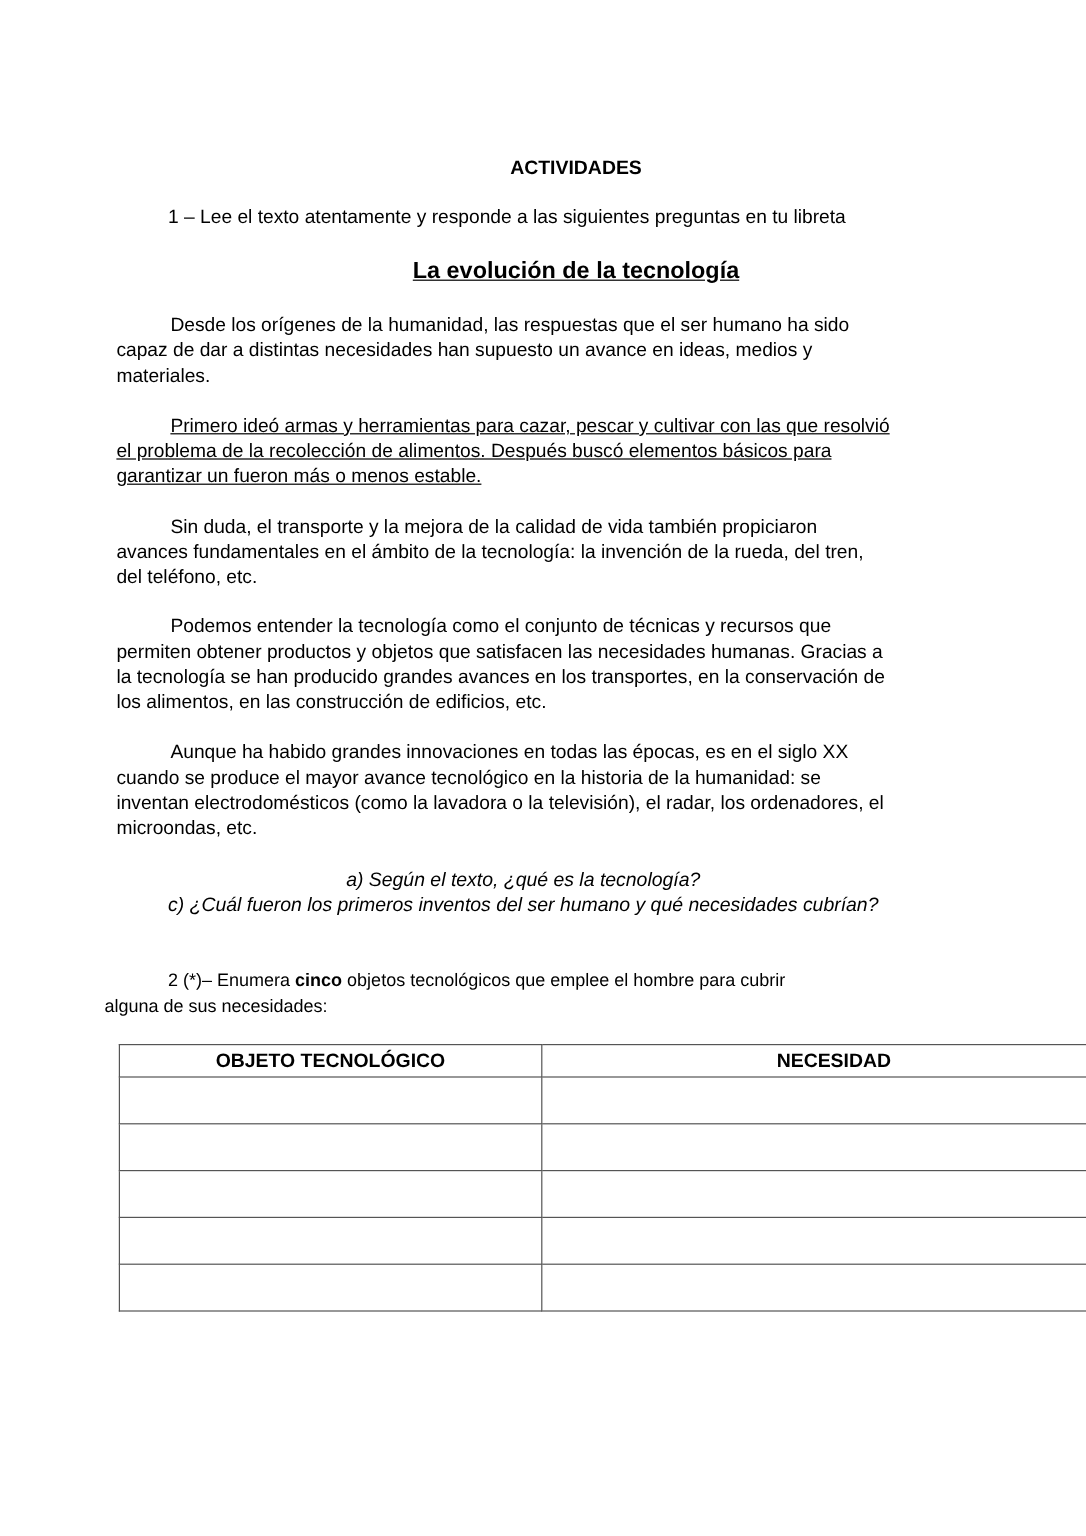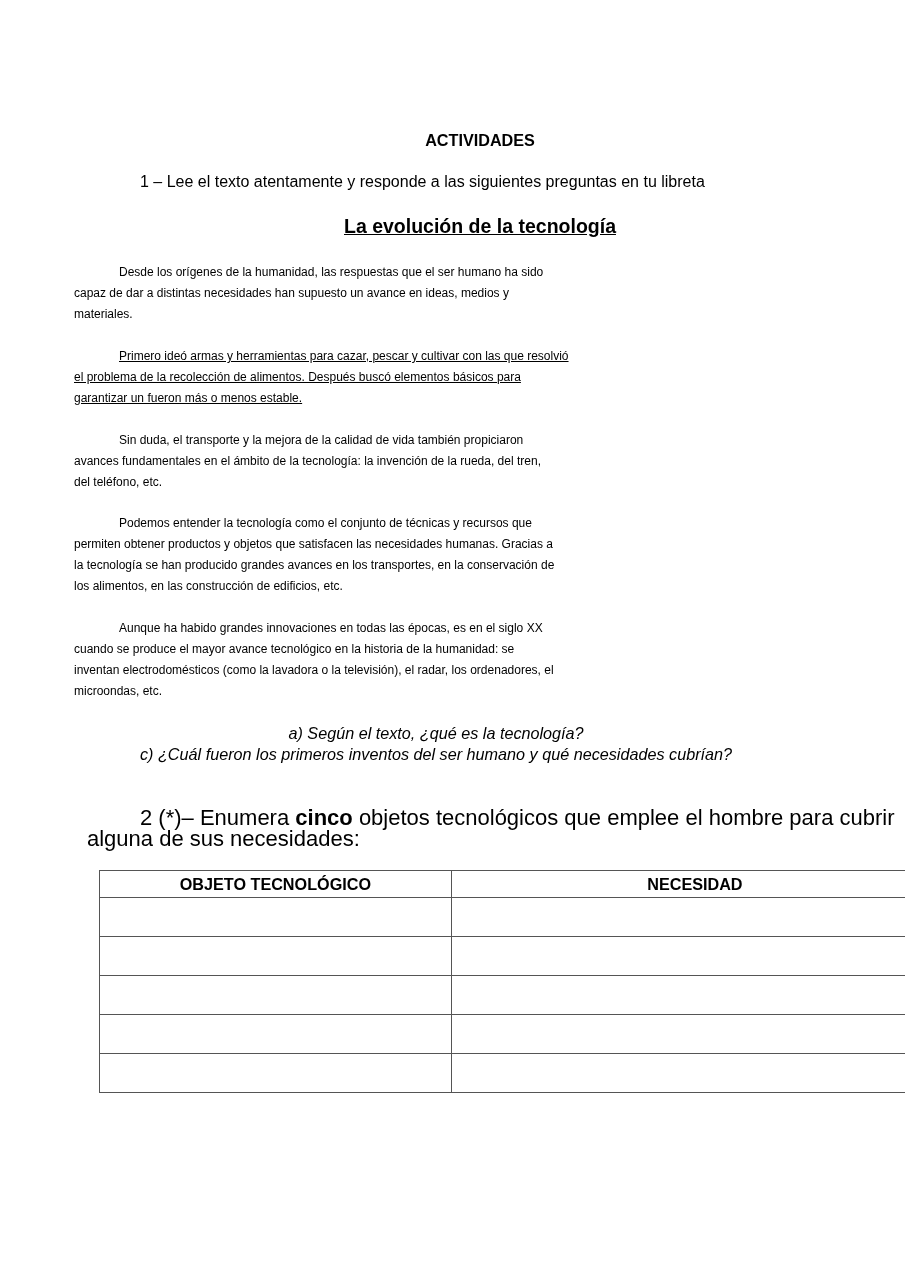--- a/index.html
+++ b/index.html
@@ -37,43 +37,43 @@
     .doc-title {
       left: 0; width: 960px; top: 214px;
       text-align: center;
       font-weight: bold;
       font-size: 19.5px;
       line-height: 24px;
       text-decoration: underline;
     }
     .para {
       position: absolute;
-      left: 74px;
+      left: 97px;
       width: 740px;
       line-height: 20.9px;
-      font-size: 12px;
+      font-size: 16px;
     }
     .para .line { display: block; white-space: nowrap; }
     .para .line.indent { padding-left: 45px; }
     .questions {
       position: absolute;
       left: 140px;
       top: 723px;
       font-style: italic;
       line-height: 21px;
       font-size: 16.2px;
       text-align: center;
     }
     .questions .q { display: block; white-space: nowrap; }
     .task-2 {
       position: absolute;
       left: 87px;
       top: 807px;
       line-height: 21px;
-      font-size: 22px;
+      font-size: 15px;
     }
     .task-2 .line { display: block; white-space: nowrap; }
     .task-2 .line.indent { padding-left: 53px; }
     table.needs-table {
       position: absolute;
       left: 73px;
       top: 870px;
       border-collapse: collapse;
       width: 840px;
       font-size: 16.2px;

